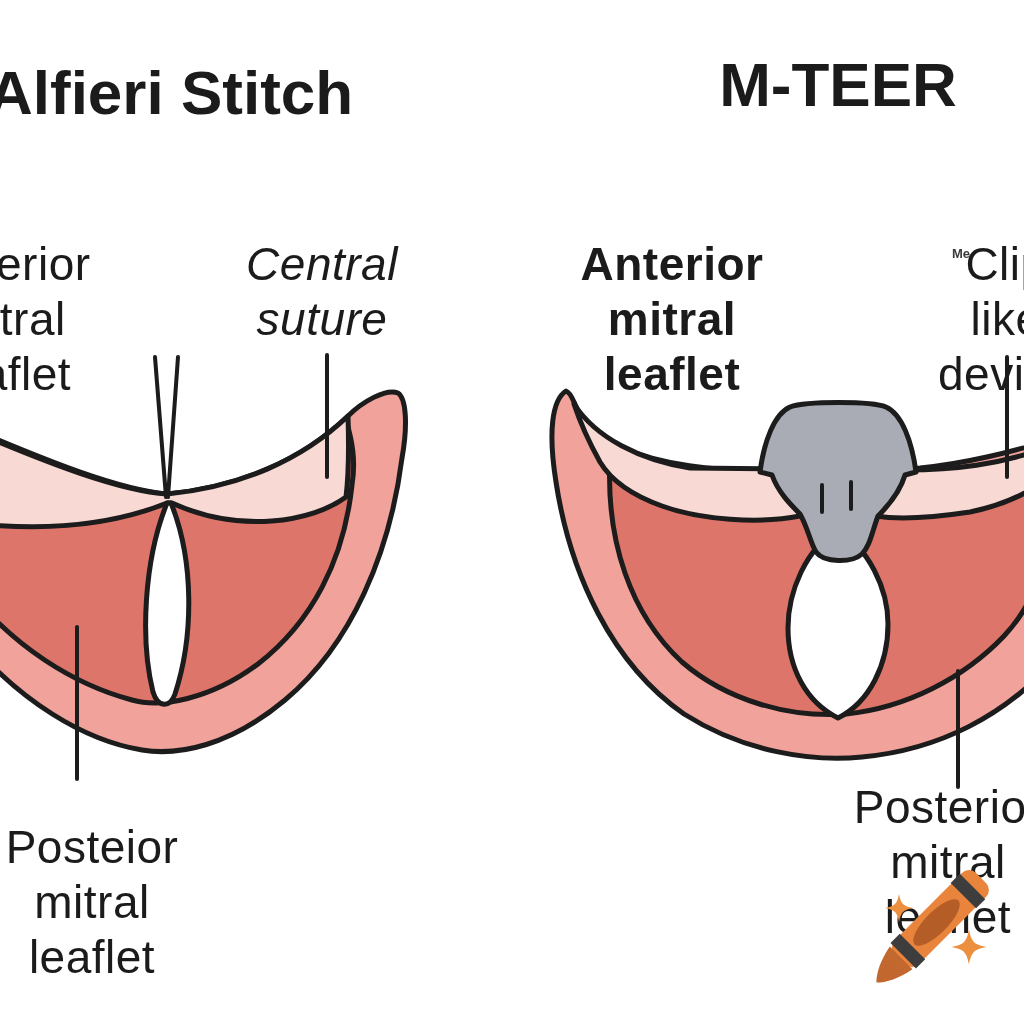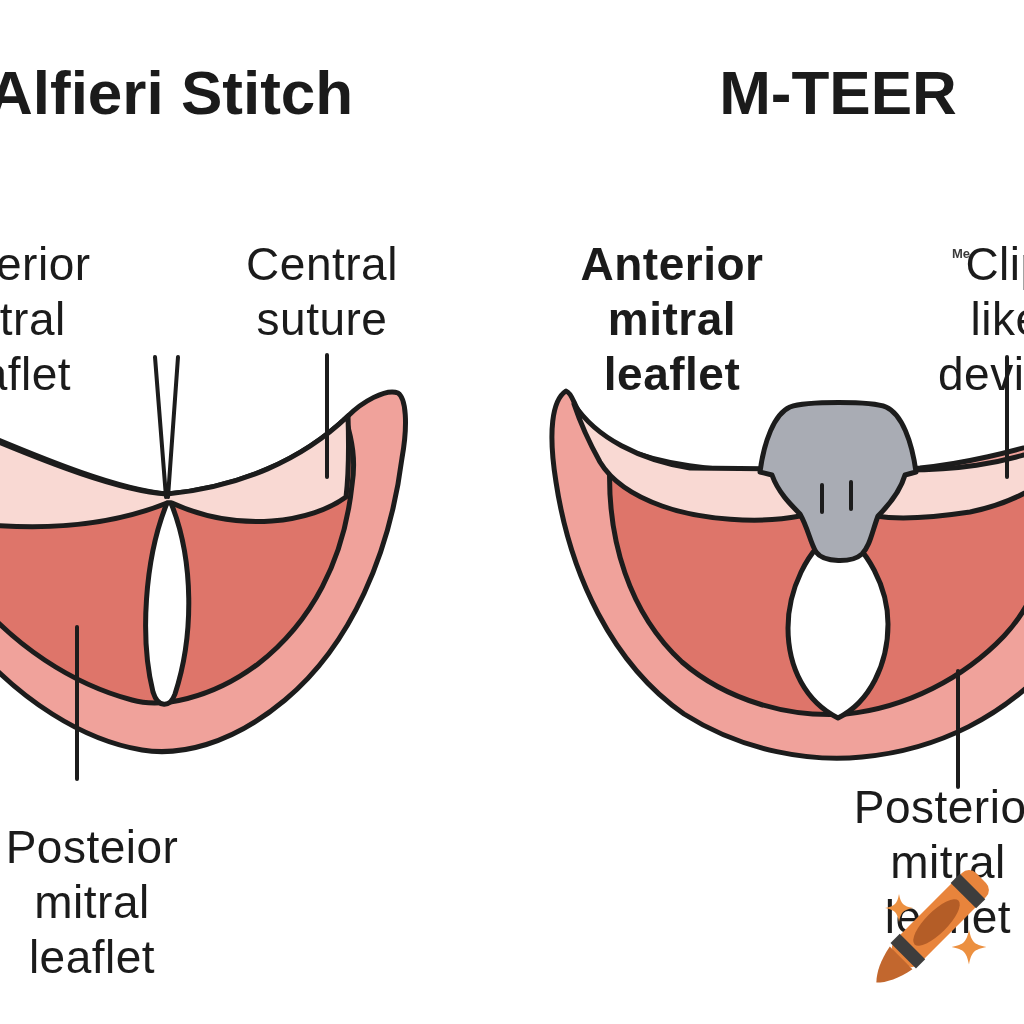--- a/index.html
+++ b/index.html
@@ -28,23 +28,23 @@
     position:absolute;
     font-size:62px;
     line-height:74px;
     font-weight:700;
     letter-spacing:0px;
     color:var(--text-black,#1b1b1b);
     white-space:nowrap;
     z-index:2;
   }
   #title-left{left:-12px;top:56px;}
-  #title-right{left:838px;top:56px;transform:translateX(-50%);}
+  #title-right{left:838px;top:48px;transform:translateX(-50%);}
   #label-left-anterior{left:8px;top:237px;}
-  #label-central-suture{left:322px;top:237px;}
+  #label-central-suture{left:322px;top:237px;font-style:italic;}
   #label-right-anterior{left:672px;top:237px;font-weight:bold;}
   #label-clip-device{left:1006px;top:237px;}
   #label-left-posterior{left:85px;top:820px;padding-left:14px;}
   #label-right-posterior{left:948px;top:780px;}
   #watermark-artifact{
     position:absolute;left:952px;top:246px;
     font-size:13px;font-weight:700;color:#3a3a3a;z-index:2;
     letter-spacing:0px;
   }
   .outline{stroke:var(--outline,#1c1c1c);stroke-width:5;stroke-linejoin:round;stroke-linecap:round;}

